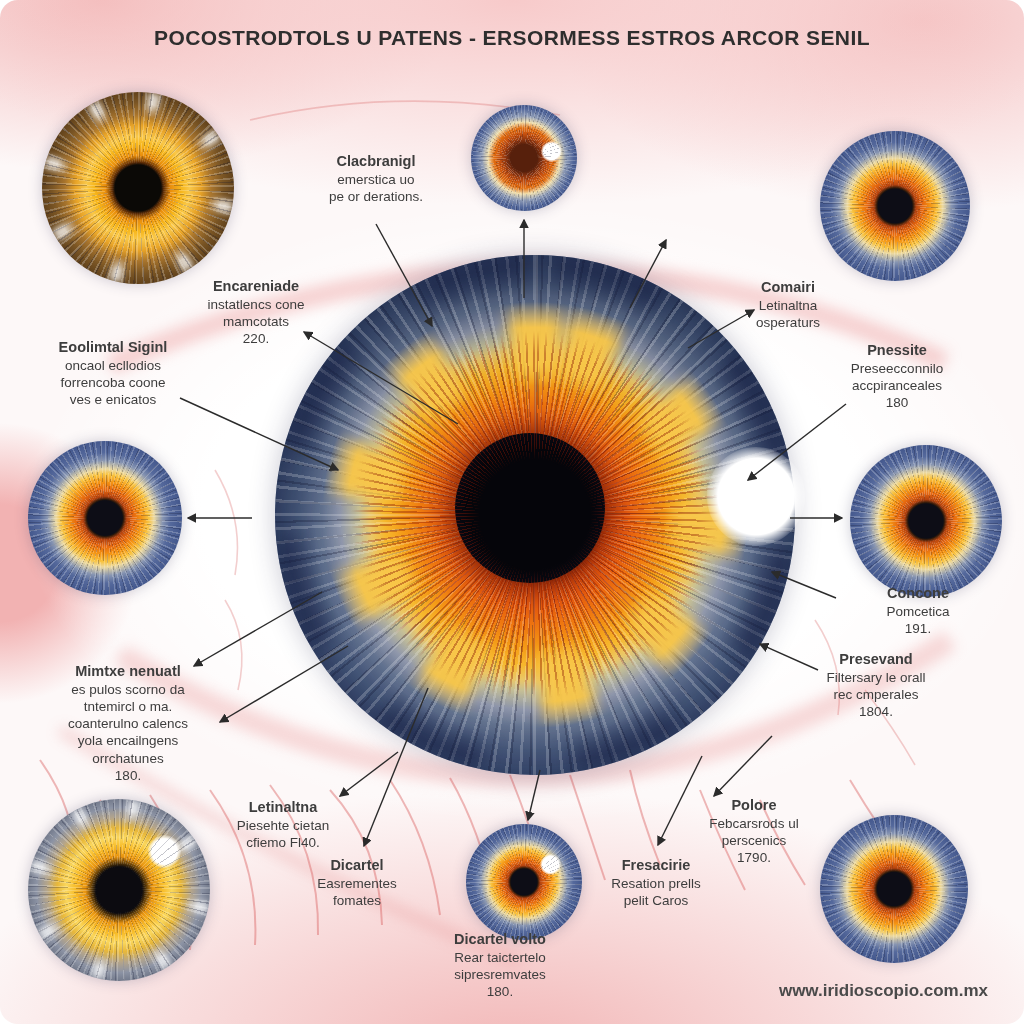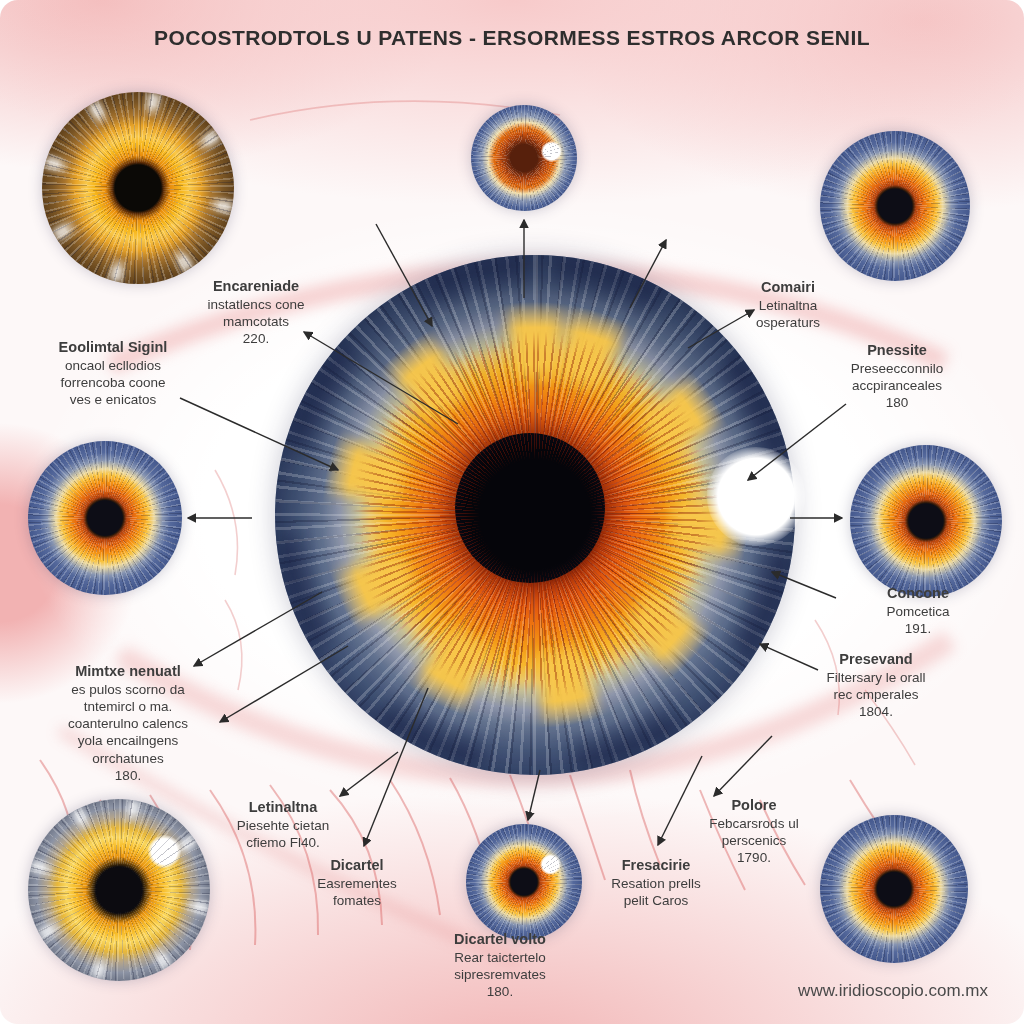--- a/index.html
+++ b/index.html
@@ -19,21 +19,21 @@
   svg.layer{position:absolute;inset:0;pointer-events:none;}
   #bg-svg{z-index:1;}
   #line-svg{z-index:5;}
 
   .title{
     position:absolute;top:26px;left:0;width:100%;text-align:center;z-index:6;
     font-size:21px;font-weight:700;letter-spacing:.4px;color:#2e2e2e;
   }
   .watermark{
     position:absolute;top:981px;right:36px;z-index:6;
-    font-size:17px;color:#4a4a4a;
+    font-size:17px;color:#4a4a4a;font-weight:bold;
   }
 
   .label{
     position:absolute;z-index:6;transform:translateX(-50%);
     white-space:pre-line;text-align:center;
     font-size:13.5px;line-height:1.28;font-weight:500;color:#3d3d3d;
   }
   .label::first-line{font-weight:700;font-size:14.5px;}
 
   
@@ -211,20 +211,23 @@
       <line x1="322" y1="592" x2="194" y2="666" marker-end="url(#ah)"></line>
       <line x1="348" y1="646" x2="220" y2="722" marker-end="url(#ah)"></line>
       <line x1="398" y1="752" x2="340" y2="796" marker-end="url(#ah)"></line>
       <line x1="428" y1="688" x2="364" y2="846" marker-end="url(#ah)"></line>
       <line x1="540" y1="770" x2="528" y2="820" marker-end="url(#ah)"></line>
       <line x1="702" y1="756" x2="658" y2="845" marker-end="url(#ah)"></line>
       <line x1="772" y1="736" x2="714" y2="796" marker-end="url(#ah)"></line>
     </g>
   </svg>
 
+  <div class="label" style="left:376px;top:152px;">Clacbranigl
+emerstica uo
+pe or derations.</div>
   <div class="label" style="left:256px;top:277px;">Encareniade
 instatlencs cone
 mamcotats
 220.</div>
   <div class="label" style="left:113px;top:338px;">Eoolimtal Siginl
 oncaol ecllodios
 forrencoba coone
 ves e enicatos</div>
   <div class="label" style="left:788px;top:278px;">Comairi
 Letinaltna

